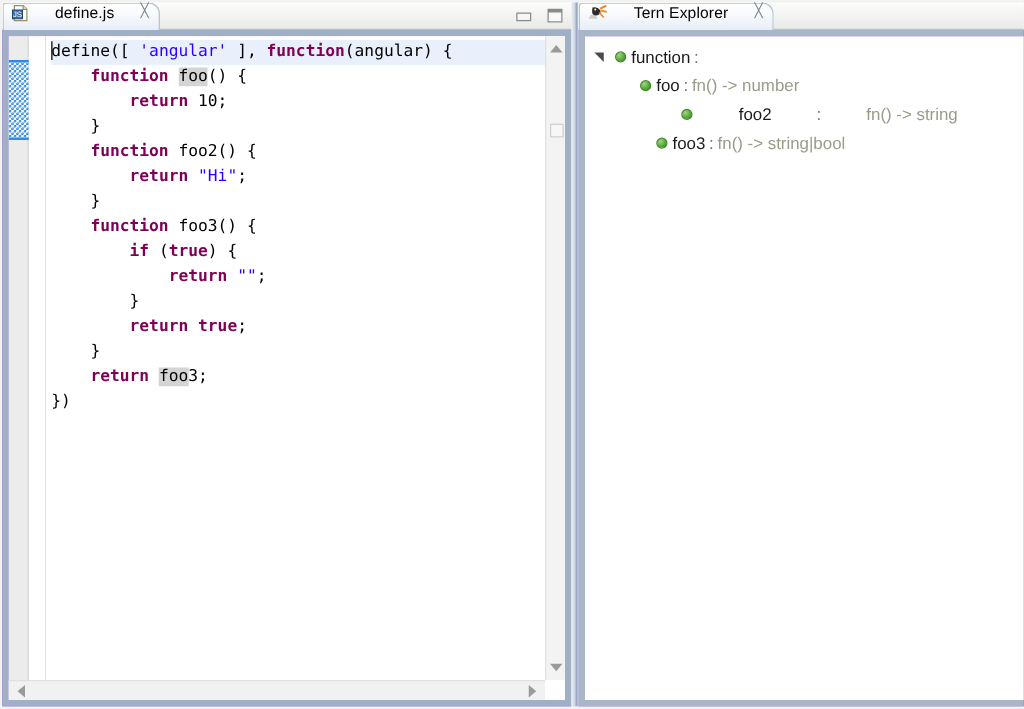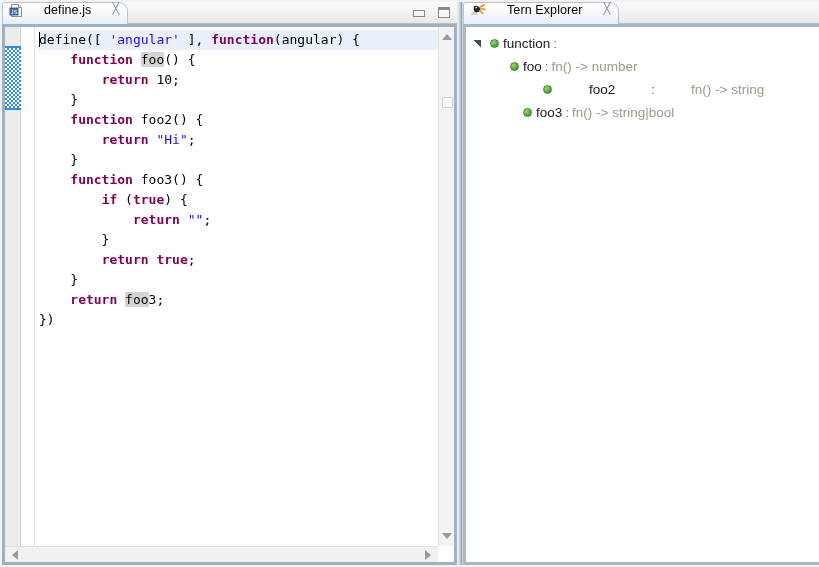--- a/index.html
+++ b/index.html
@@ -41,21 +41,21 @@
     content: ""; position: absolute; left: 1px; right: 1px; top: 4px; height: 5px;
     border: 1px solid #8a8a8a; background: #f6f6f6;
   }
   .wb-max::after {
     content: ""; position: absolute; left: 1px; right: 1px; top: 1px; bottom: 1px;
     border: 1px solid #8a8a8a; border-top-width: 3px; background: #f8f8f8;
   }
 
   .view-body {
     position: absolute; left: 0; right: 0; top: 22px; bottom: 0;
-    background: #6d28d9; border: 3px solid #d946ef;
+    background: #6d28d9; border: 5px solid #d946ef;
   }
 
   
   #editor-view { left: 2px; top: 2px; width: 455px; height: 563px; }
   #editor-view .view-body { border-color: #9fb0c4; }
 
   .editor-inner {
     position: absolute; left: 0; top: 0; right: 0; bottom: 0;
     background: #fff; display: flex;
   }

